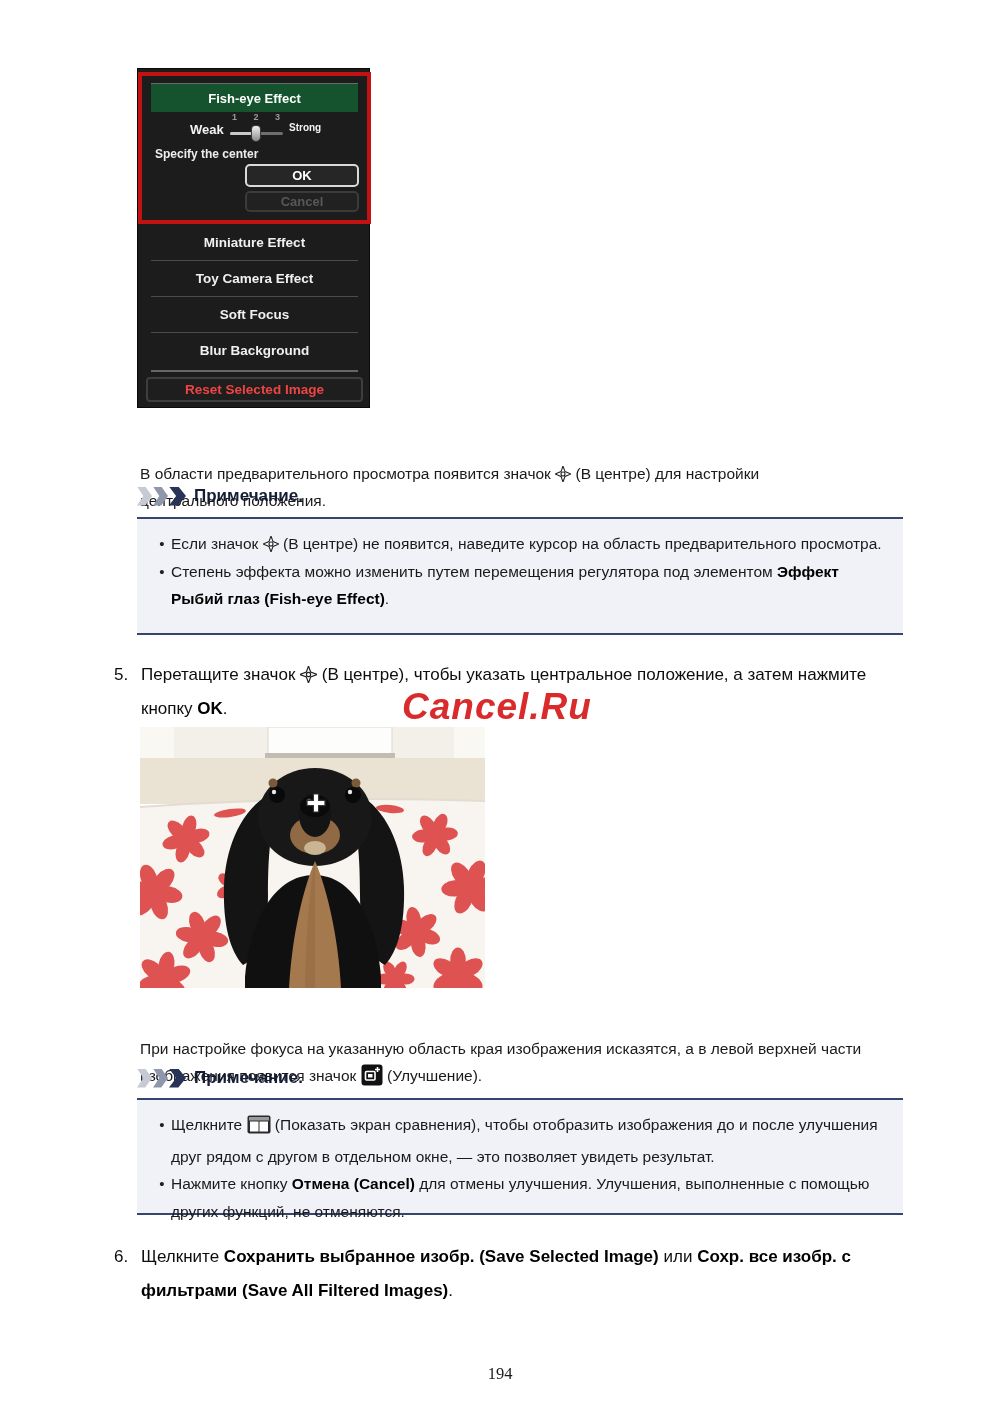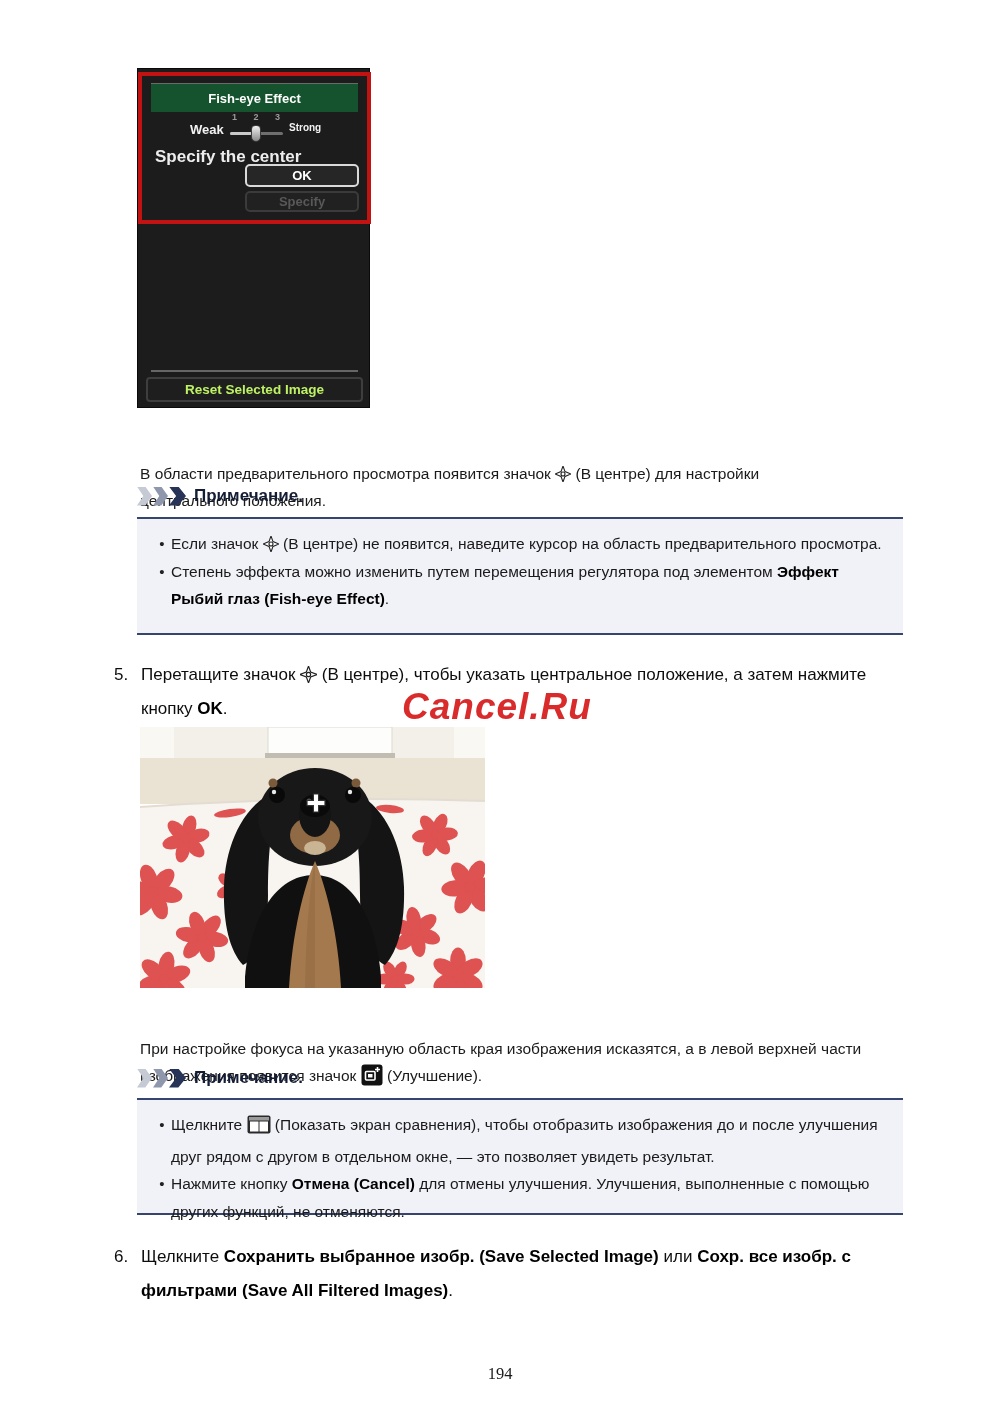--- a/index.html
+++ b/index.html
@@ -37,21 +37,21 @@
     background:#6e6e6e; border-radius:2px;
   }
   .slider-track .fill { position:absolute; left:0; top:0; width:55%; height:3px; background:#c9c9c9; border-radius:2px; }
   .slider-thumb {
     position:absolute; left:113px; top:56px; width:10px; height:17px;
     background:linear-gradient(#f0f0f0,#8a8a8a);
     border:1px solid #3a3a3a; border-radius:4px 4px 5px 5px; z-index:2;
   }
   .specify-center {
     position:absolute; left:17px; top:78px;
-    color:#ededed; font-weight:bold; font-size:17px;
+    color:#ededed; font-weight:bold; font-size:12px;
   }
   .btn-ok {
     position:absolute; left:107px; top:95px; width:114px; height:23px;
     background:#262626; border:2px solid #d9d9d9; border-radius:5px;
     color:#ffffff; font-weight:bold; font-size:13px;
     text-align:center; line-height:19px;
   }
   .btn-cancel {
     position:absolute; left:107px; top:122px; width:114px; height:21px;
     background:#212121; border:2px solid #3b3b3b; border-radius:5px;
@@ -65,21 +65,21 @@
     border-bottom:1px solid #4c4c4c;
   }
   .menu-item:last-child { border-bottom:none; }
   .panel-divider {
     position:absolute; left:13px; top:301px; width:207px; height:0;
     border-top:2px solid #666666;
   }
   .btn-reset {
     position:absolute; left:8px; top:308px; width:217px; height:25px;
     background:#1e1e1e; border:2px solid #3e3e3e; border-radius:4px;
-    color:#bef264; font-weight:bold; font-size:13.5px;
+    color:#ef4444; font-weight:bold; font-size:13.5px;
     text-align:center; line-height:21px;
   }
 
   
   .body-text { font-size:15.5px; line-height:27px; color:#1a1a1a;margin-top:29px; }
   .intro-para { position:absolute; left:140px; top:431px; width:700px; }
   .after-photo-para { position:absolute; left:140px; top:1006px; width:740px; }
   b { color:#000; }
 
   
@@ -151,22 +151,28 @@
       <span>3</span>
     </div>
     <div class="slider-track">
         <span class="fill"></span>
       </div>
     <div class="slider-thumb"></div>
     <span class="slider-strong">Strong</span>
 
     <div class="specify-center">Specify the center</div>
     <div class="btn-ok">OK</div>
-    <div class="btn-cancel">Specify</div>
-
+    <div class="btn-cancel">Cancel</div>
+
+    <div class="panel-menu">
+      <div class="menu-item">Miniature Effect</div>
+      <div class="menu-item">Toy Camera Effect</div>
+      <div class="menu-item">Soft Focus</div>
+      <div class="menu-item">Blur Background</div>
+    </div>
     <div class="panel-divider"></div>
     <div class="btn-reset">Reset Selected Image</div>
   </div>
 
   <p class="body-text intro-para">
     <span>В области предварительного просмотра появится значок</span>
     <span class="inline-icon center-icon"><svg width="16" height="16" viewBox="0 0 16 16">
           <path d="M8 0 L10 5.6 L16 8 L10 10.4 L8 16 L6 10.4 L0 8 L6 5.6 Z" fill="#fff" stroke="#222" stroke-width="1.1"></path>
           <circle cx="8" cy="8" r="2" fill="#fff" stroke="#222" stroke-width="1.1"></circle>
         </svg></span>

